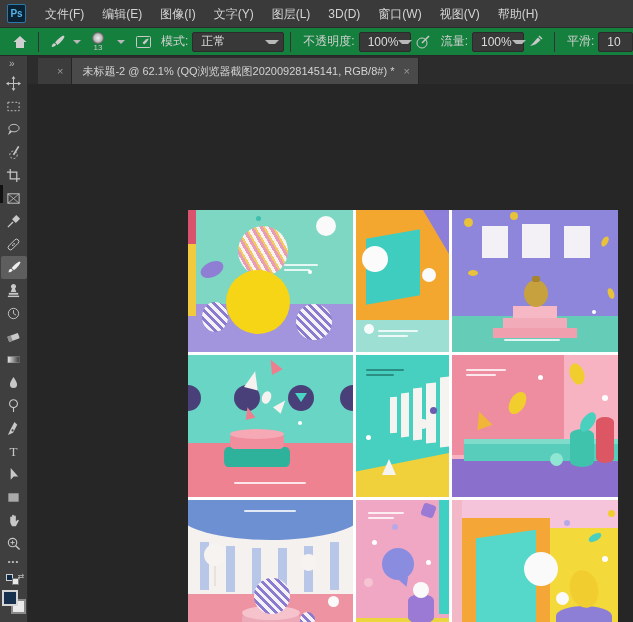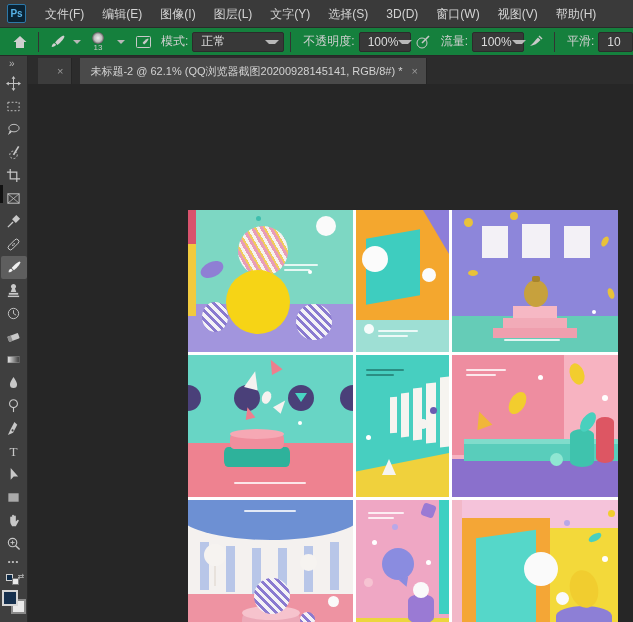--- a/index.html
+++ b/index.html
@@ -29,21 +29,21 @@
   .brush-dot { width:12px; height:12px; border-radius:50%;
     background:radial-gradient(circle,#ececec 0%,#bdbdbd 45%,#464646 75%); }
   .brush-size { color:#c9c9c9; font-size:8px; line-height:8px; }
 
   
   .tabbar { position:absolute; left:28px; top:56px; width:605px; height:28px;
     background:#2c2c2c; display:flex; align-items:flex-end; padding-left:10px; }
   .tab { height:26px; display:flex; align-items:center; padding:0 8px 0 10px;
     font-size:11px; border-right:1px solid #252525; white-space:nowrap; cursor:default; }
   .tab.inactive { background:#3c3c3c; color:#9b9b9b; }
-  .tab.active   { background:#4a4a4a; color:#d2d2d2;margin-left:8px; }
+  .tab.active   { background:#4a4a4a; color:#d2d2d2; }
   .tab .close { margin-left:9px; font-size:11px; color:#9a9a9a; }
 
   
   .toolbar { position:absolute; left:0; top:56px; width:28px; height:566px; background:#3f3f3f;
     border-right:1px solid #2a2a2a; display:flex; flex-direction:column; align-items:center; }
   .tb-collapse { color:#b5b5b5; font-size:10px; height:16px; line-height:16px; align-self:flex-start; padding-left:9px; }
   .tool { width:26px; height:23px; display:flex; align-items:center; justify-content:center; border-radius:2px; }
   .tool.selected { background:#5e5e5e; }
   .tool svg { display:block; }
   .tool-more { color:#c2c2c2; font-size:8px; letter-spacing:1px; height:16px; line-height:14px; }
@@ -91,23 +91,22 @@
   .tri { position:absolute; width:0; height:0; }
 </style>
 </head>
 <body>
 
 <div class="menubar">
   <div class="ps-logo">Ps</div>
   <div class="menu-item">文件(F)</div>
   <div class="menu-item">编辑(E)</div>
   <div class="menu-item">图像(I)</div>
+  <div class="menu-item">文字(Y)</div>
   <div class="menu-item">图层(L)</div>
-  <div class="menu-item">文字(Y)</div>
-  <div class="menu-item">选择(S)</div>
   <div class="menu-item">3D(D)</div>
   <div class="menu-item">窗口(W)</div>
   <div class="menu-item">视图(V)</div>
   <div class="menu-item">帮助(H)</div>
 </div>
 
 <div class="optionsbar">
   <div class="opt-icon" style="margin-left:8px">
     <svg width="16" height="16" viewBox="0 0 16 16">
         <path d="M8 2L1.5 8H4v6h8V8h2.5z" fill="#cfcfcf"></path>

